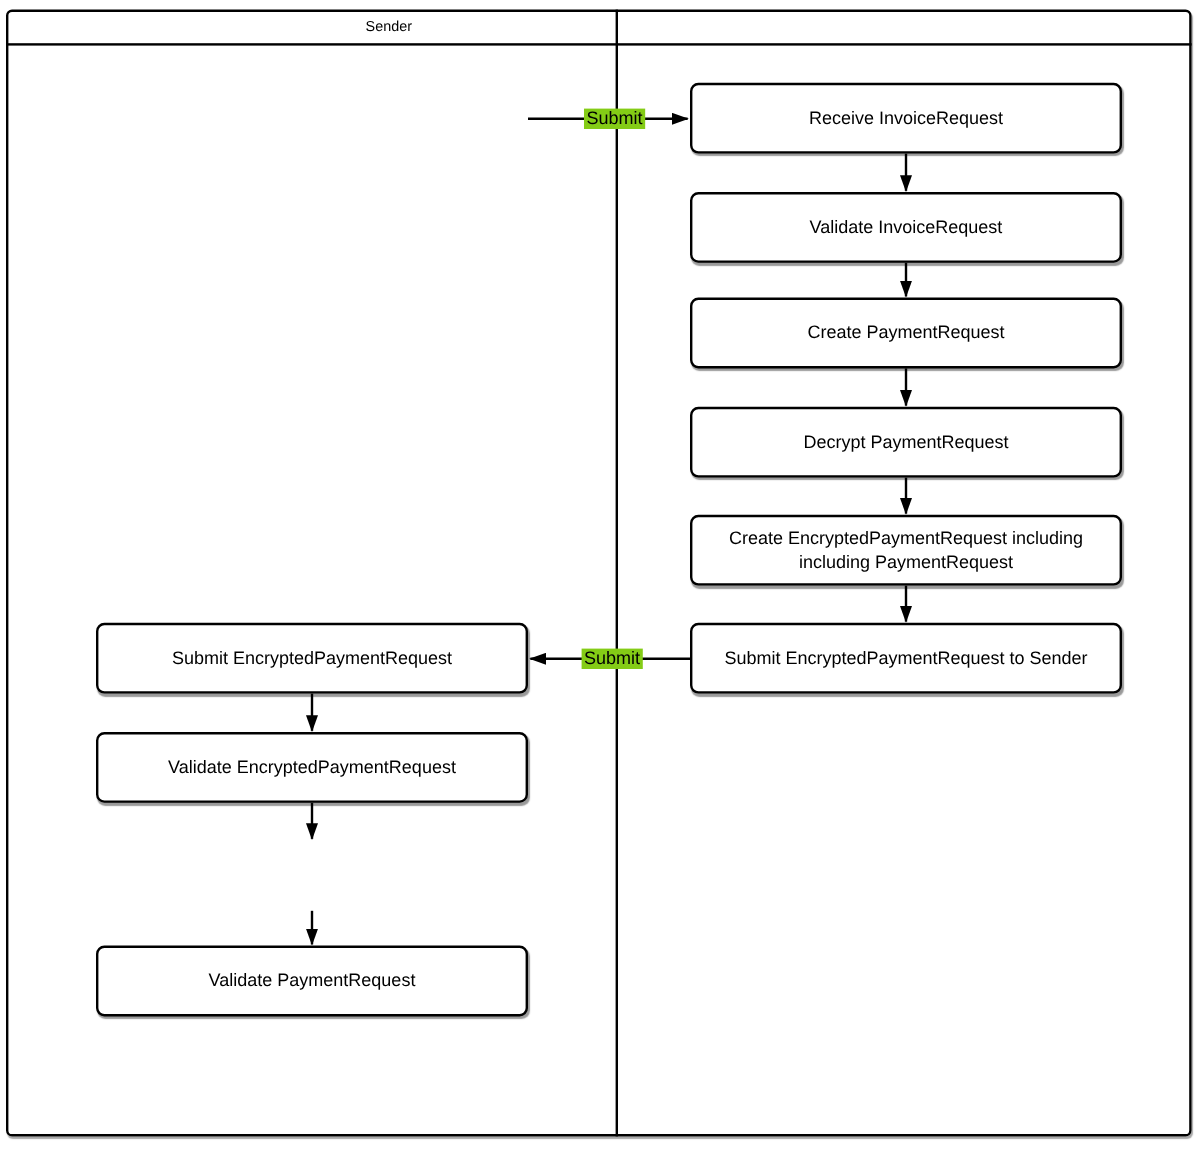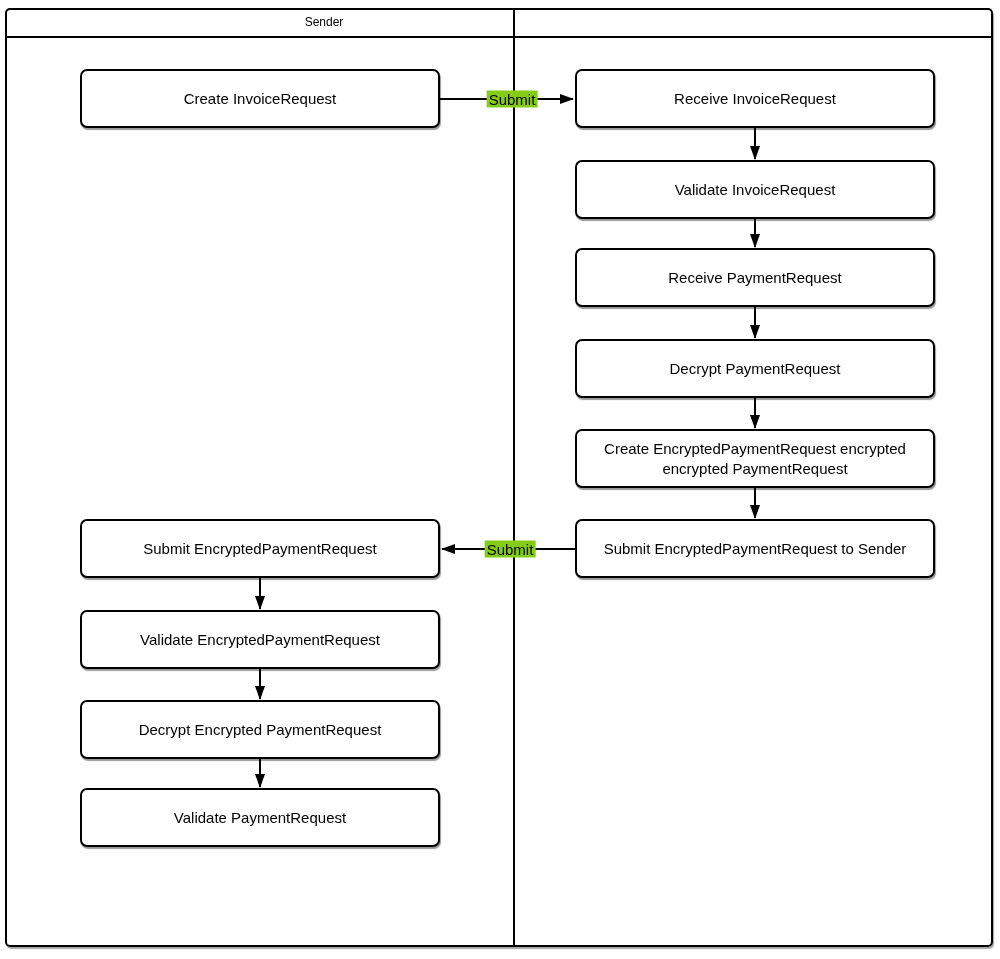--- a/index.html
+++ b/index.html
@@ -74,31 +74,29 @@
 </head>
 <body>
 
 <div id="canvas">
 
   <div class="frame"></div>
   <div class="header-line"></div>
   <div class="lane-divider"></div>
   <div class="lane-title sender">Sender</div>
 
-  <div class="node sender" style="top:69px">Create InvoiceRequest</div>
   <div class="node sender" style="top:519px">Submit EncryptedPaymentRequest</div>
   <div class="node sender" style="top:610px">Validate EncryptedPaymentRequest</div>
-  <div class="node sender" style="top:700px">Decrypt Encrypted PaymentRequest</div>
   <div class="node sender" style="top:788px">Validate PaymentRequest</div>
 
   <div class="node receiver" style="top:69px">Receive InvoiceRequest</div>
   <div class="node receiver" style="top:160px">Validate InvoiceRequest</div>
-  <div class="node receiver" style="top:248px">Receive PaymentRequest</div>
+  <div class="node receiver" style="top:248px">Create PaymentRequest</div>
   <div class="node receiver" style="top:339px">Decrypt PaymentRequest</div>
-  <div class="node receiver" style="top:429px">Create EncryptedPaymentRequest encrypted encrypted PaymentRequest</div>
+  <div class="node receiver" style="top:429px">Create EncryptedPaymentRequest including including PaymentRequest</div>
   <div class="node receiver" style="top:519px">Submit EncryptedPaymentRequest to Sender</div>
 
   <svg class="overlay" width="1000" height="959" viewBox="0 0 1000 959">
     <defs>
       <marker id="ah" markerUnits="userSpaceOnUse" markerWidth="14" markerHeight="10" viewBox="0 0 14 10" refX="13" refY="5" orient="auto">
         <polygon points="0,0 14,5 0,10" fill="#000"></polygon>
       </marker>
     </defs>
 
     <line x1="440" y1="99" x2="573" y2="99" stroke="#000" stroke-width="2" marker-end="url(#ah)"></line>

